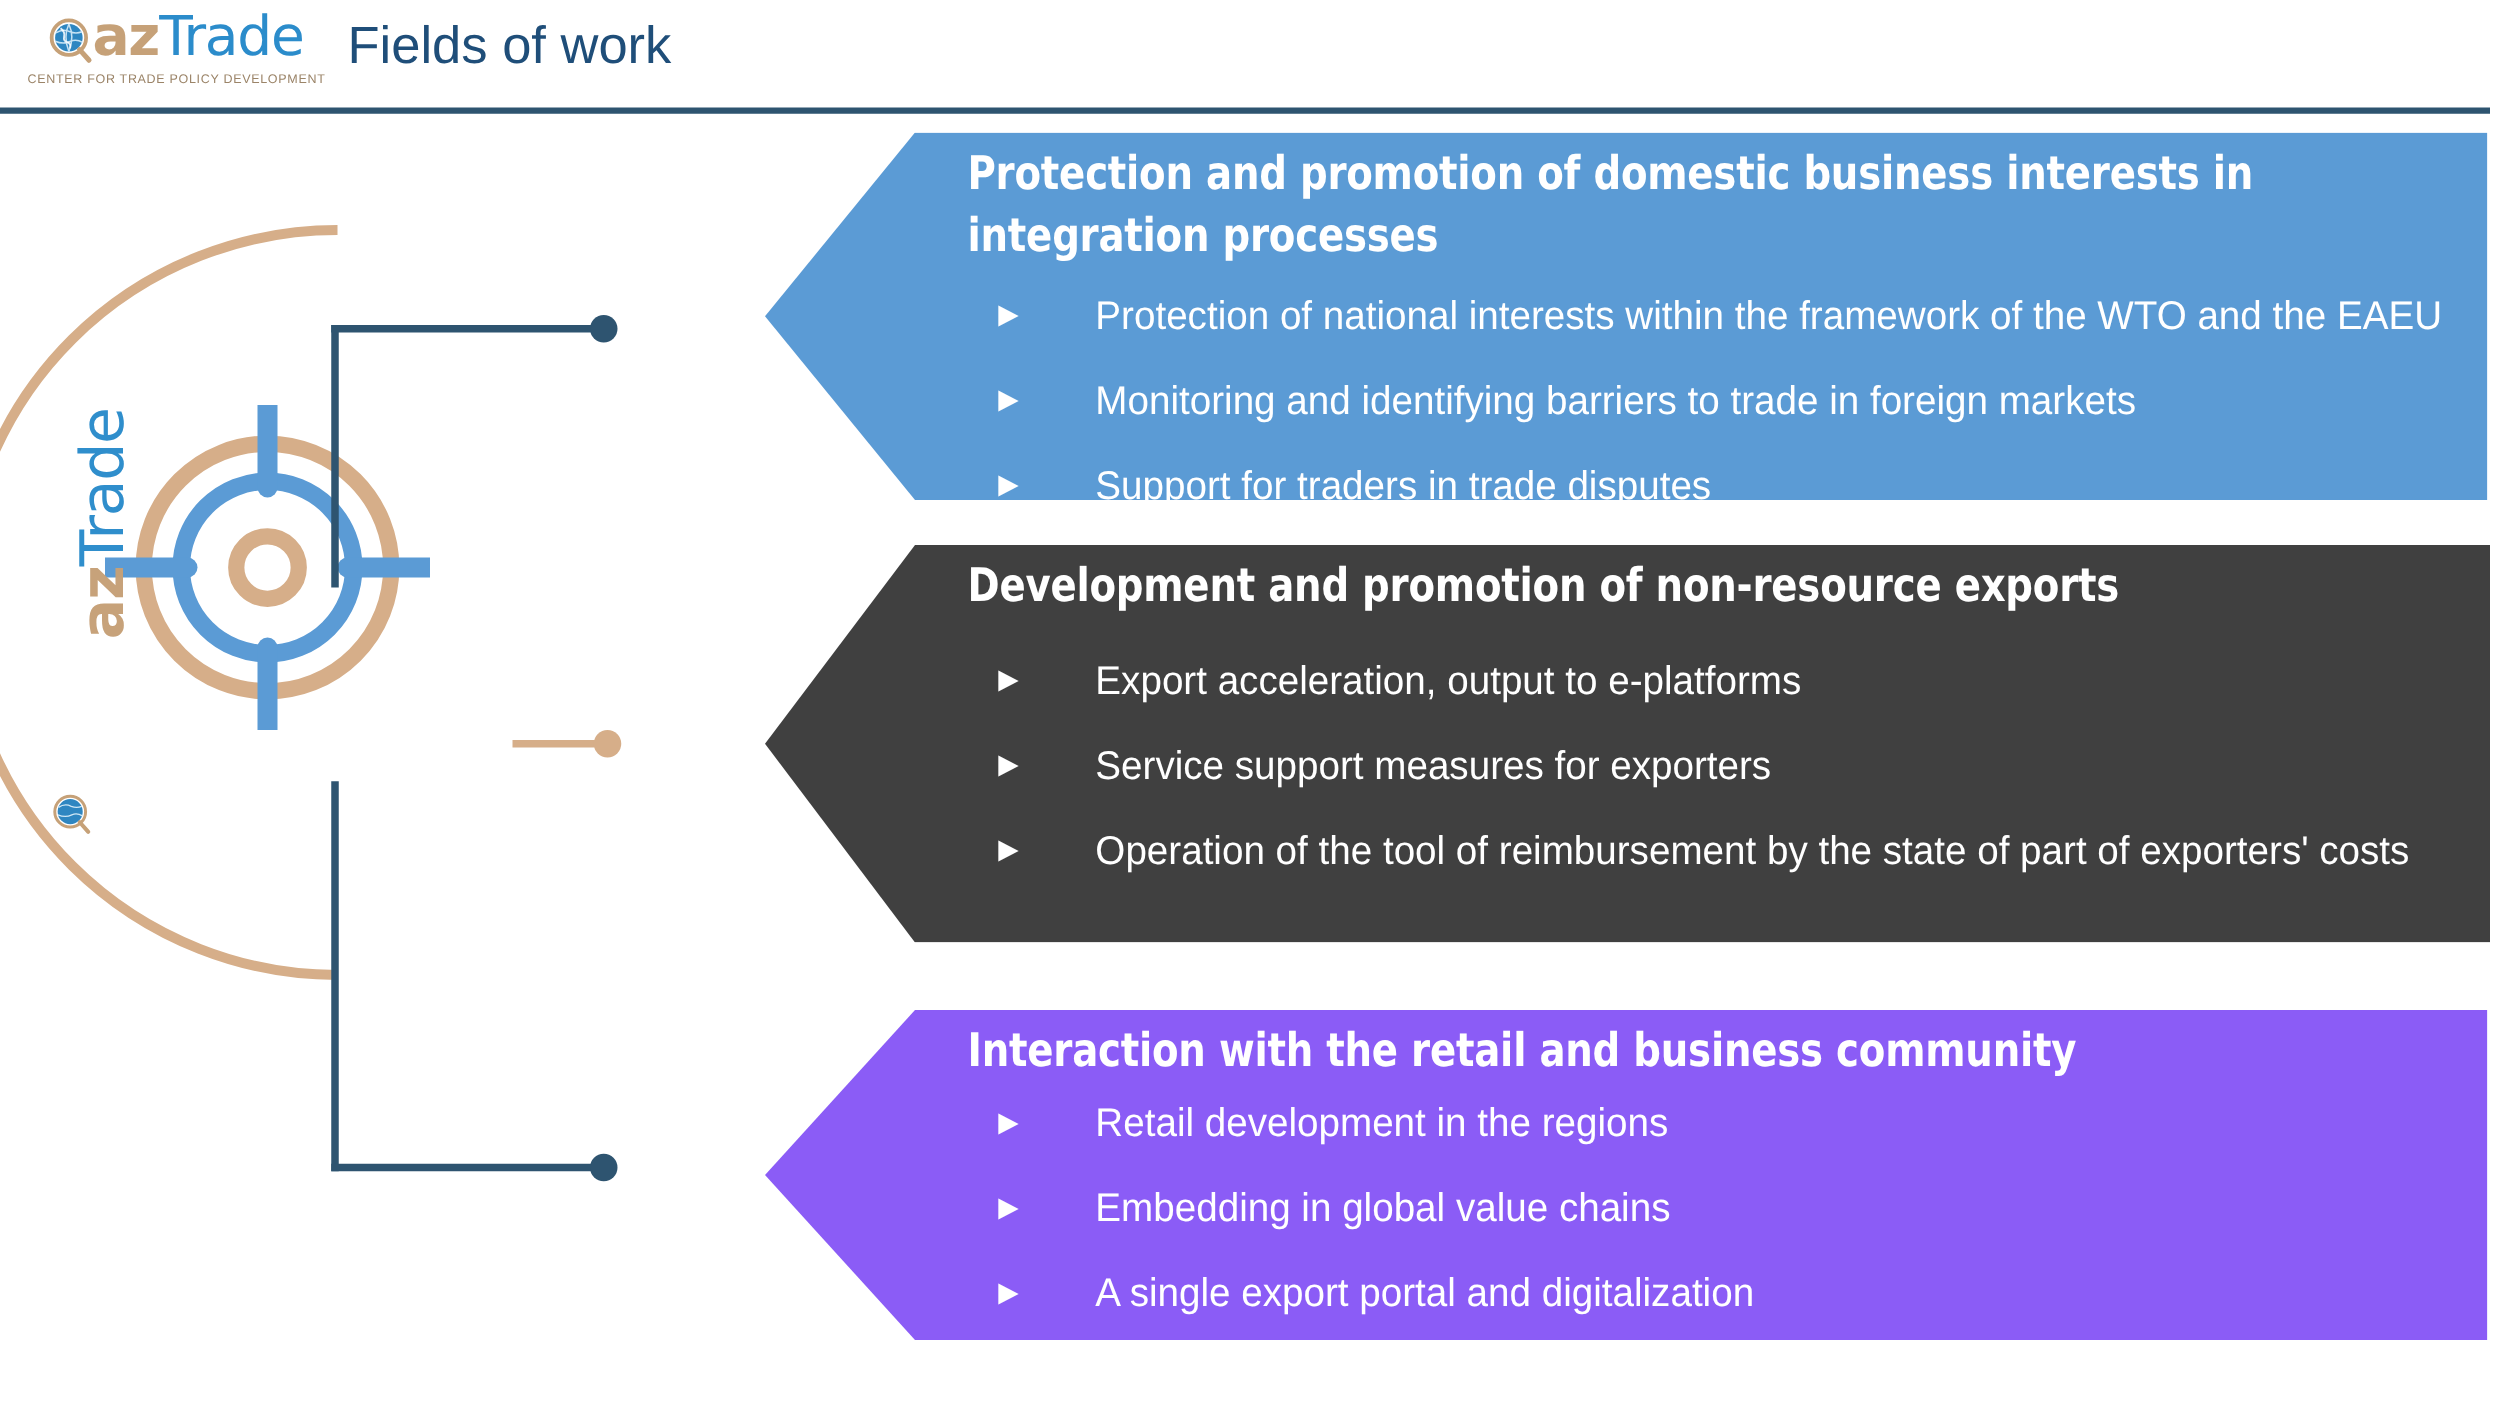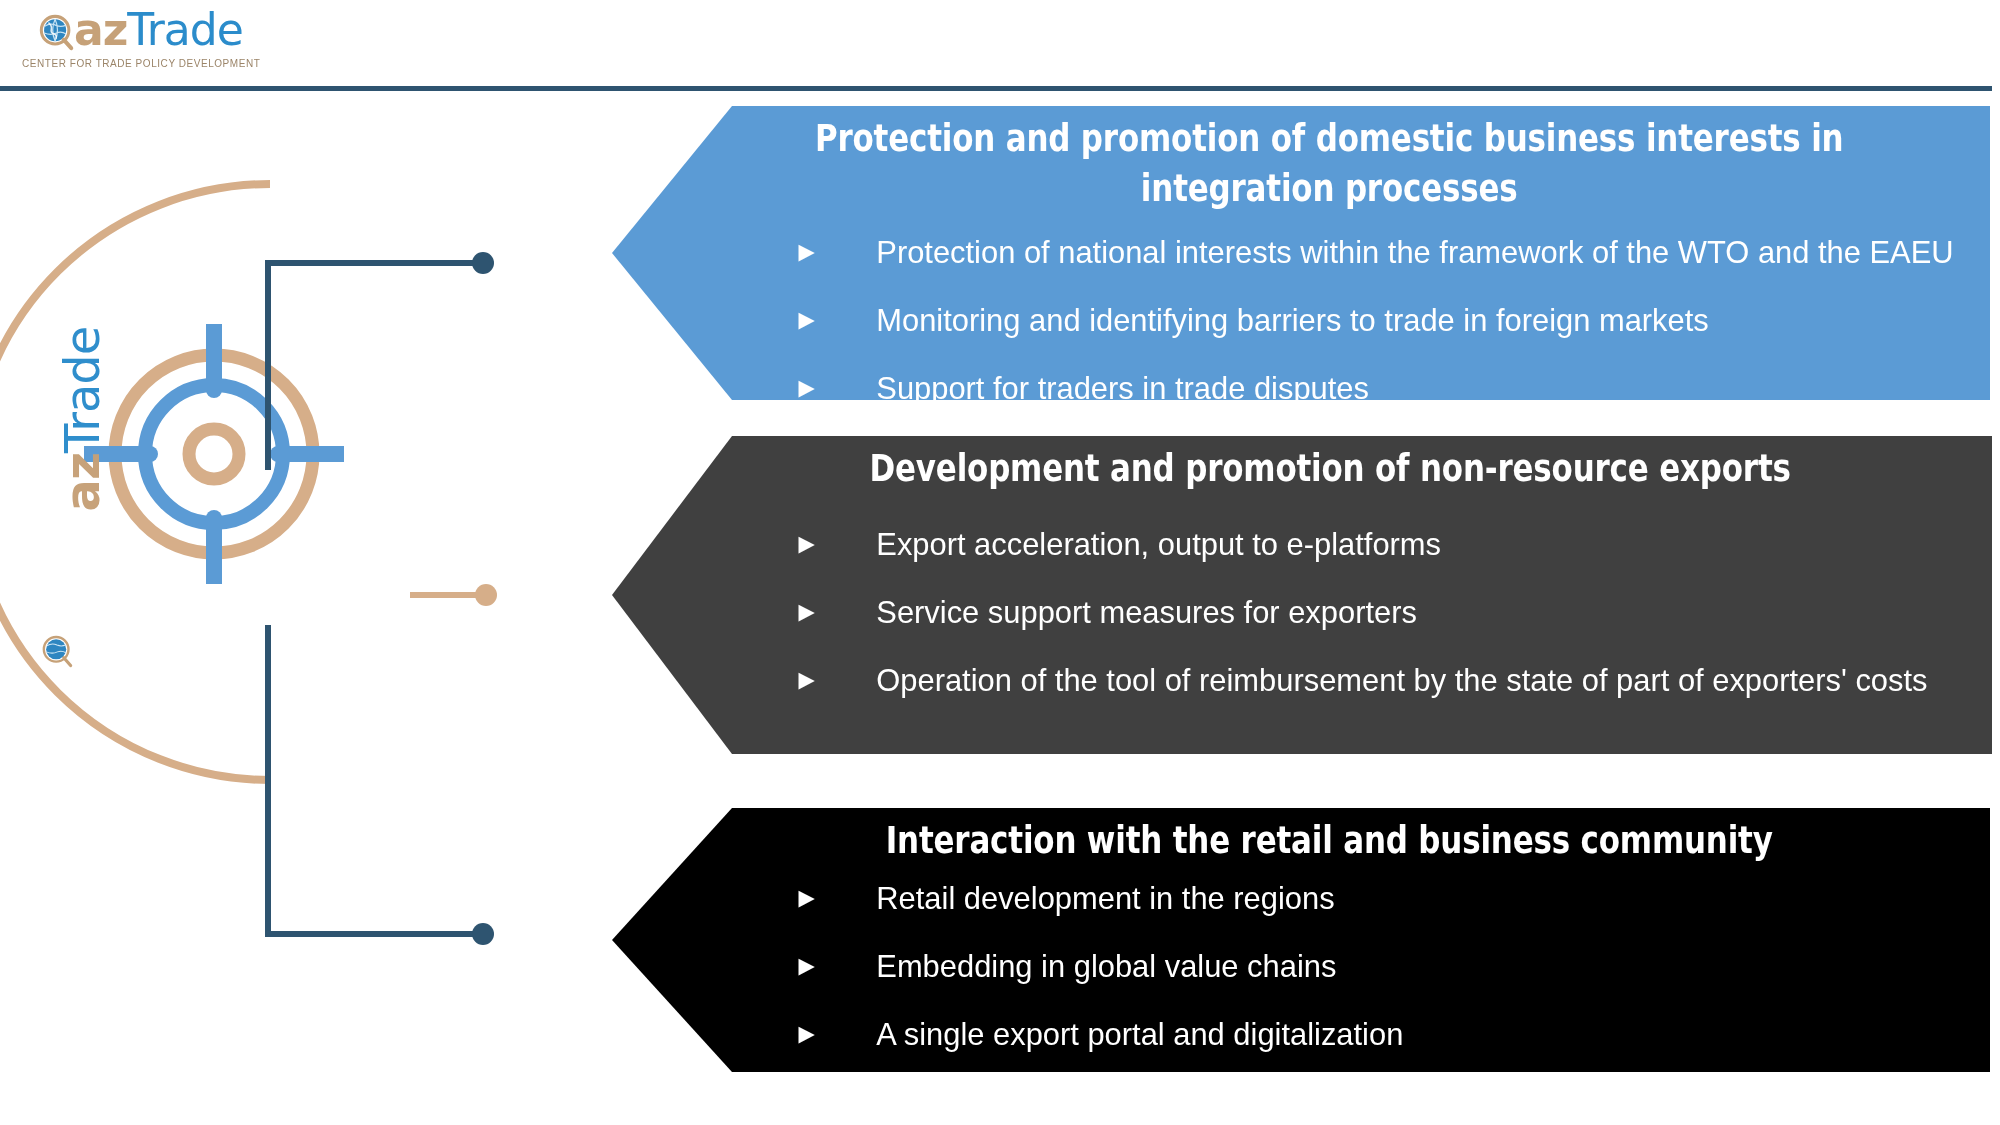--- a/index.html
+++ b/index.html
@@ -25,38 +25,38 @@
   
   #left-graphic{position:absolute;left:0px;top:92px;width:480px;height:1033px;}
   #watermark{position:absolute;left:-48px;top:328px;width:260px;height:56px;
         transform:rotate(-90deg);transform-origin:center center;
         font-size:48px;font-weight:700;line-height:56px;white-space:nowrap;
         letter-spacing:-1px;opacity:.98;text-align:center;}
   #wm-globe{position:absolute;left:40px;top:542px;width:34px;height:34px;}
 
   
   .banner{position:absolute;color:#ffffff;
-     clip-path:polygon(120px 0, 100% 0, 100% 100%, 120px 100%, 0 50%);text-align:center;}
+     clip-path:polygon(120px 0, 100% 0, 100% 100%, 120px 100%, 0 50%);}
   .banner-title{position:absolute;left:162px;top:8px;right:22px;
      font-family:"DejaVu Sans Condensed","Liberation Sans Narrow","Liberation Sans",sans-serif;
      font-weight:700;font-size:37px;line-height:50px;letter-spacing:-0.2px;
      transform:scaleX(0.93);transform-origin:left top;}
   .bullets{position:absolute;left:162px;right:10px;}
   .bullet{position:relative;display:block;height:68px;line-height:68px;
      font-size:32px;font-weight:400;white-space:nowrap;
      font-family:"Liberation Sans",sans-serif;
      transform:scaleX(0.965);transform-origin:left center;}
   .bullet .marker{position:absolute;left:20px;top:0;font-size:28px;line-height:68px;}
   .bullet .btext{position:absolute;left:106px;top:0;line-height:68px;}
 
   #banner1{left:612px;top:106px;width:1378px;height:294px;background:#5B9BD5;}
   #banner1 .bullets{top:112px;}
   #banner2{left:612px;top:436px;width:1380px;height:318px;background:#404040;}
   #banner2 .bullets{top:74px;}
-  #banner3{left:612px;top:808px;width:1378px;height:264px;background:#000000;}
+  #banner3{left:612px;top:808px;width:1378px;height:264px;background:#8b5cf6;}
   #banner3 .bullets{top:56px;}
 
   
   .conn{position:absolute;background:#2E5470;}
   .conn-tan{position:absolute;background:#D6AE89;}
   .dot{position:absolute;border-radius:50%;}
 </style>
 </head>
 <body>
 
@@ -69,20 +69,21 @@
     <svg id="logo-globe" viewBox="0 0 40 40">
       <circle cx="18" cy="17" r="14.5" fill="#ffffff" stroke="#C6A178" stroke-width="3.2"></circle>
       <circle cx="18" cy="17" r="11.6" fill="#2E86C1"></circle>
       <path d="M7 13 q6 -4 12 -1 q5 2 10 0 M6.5 20 q7 3 13 0 q5 -2 10 1 M18 5.5 q-5 11 0 23 M18 5.5 q5 11 0 23" stroke="#CFE7F5" stroke-width="1.3" fill="none" opacity=".95"></path>
       <path d="M11 9 q4 3 3 7 q-1 4 3 5 q3 1 2 5" stroke="#ffffff" stroke-width="1.6" fill="none" opacity=".85"></path>
       <line x1="27" y1="27" x2="35" y2="36" stroke="#C6A178" stroke-width="4.2" stroke-linecap="round"></line>
     </svg>
     <div id="logo-tagline">CENTER FOR TRADE POLICY DEVELOPMENT</div>
   </div>
 
+  <div id="page-title">Fields of work</div>
   <div id="header-rule"></div>
 </div>
 
 <div id="left-graphic">
 
   <svg style="position:absolute;left:-260px;top:80px;width:540px;height:620px;" viewBox="0 0 540 620">
     <path d="M530 12 A300 298 0 0 0 530 608" fill="none" stroke="#D6AE89" stroke-width="8"></path>
   </svg>
 
   <svg style="position:absolute;left:84px;top:232px;width:260px;height:260px;" viewBox="0 0 260 260">

